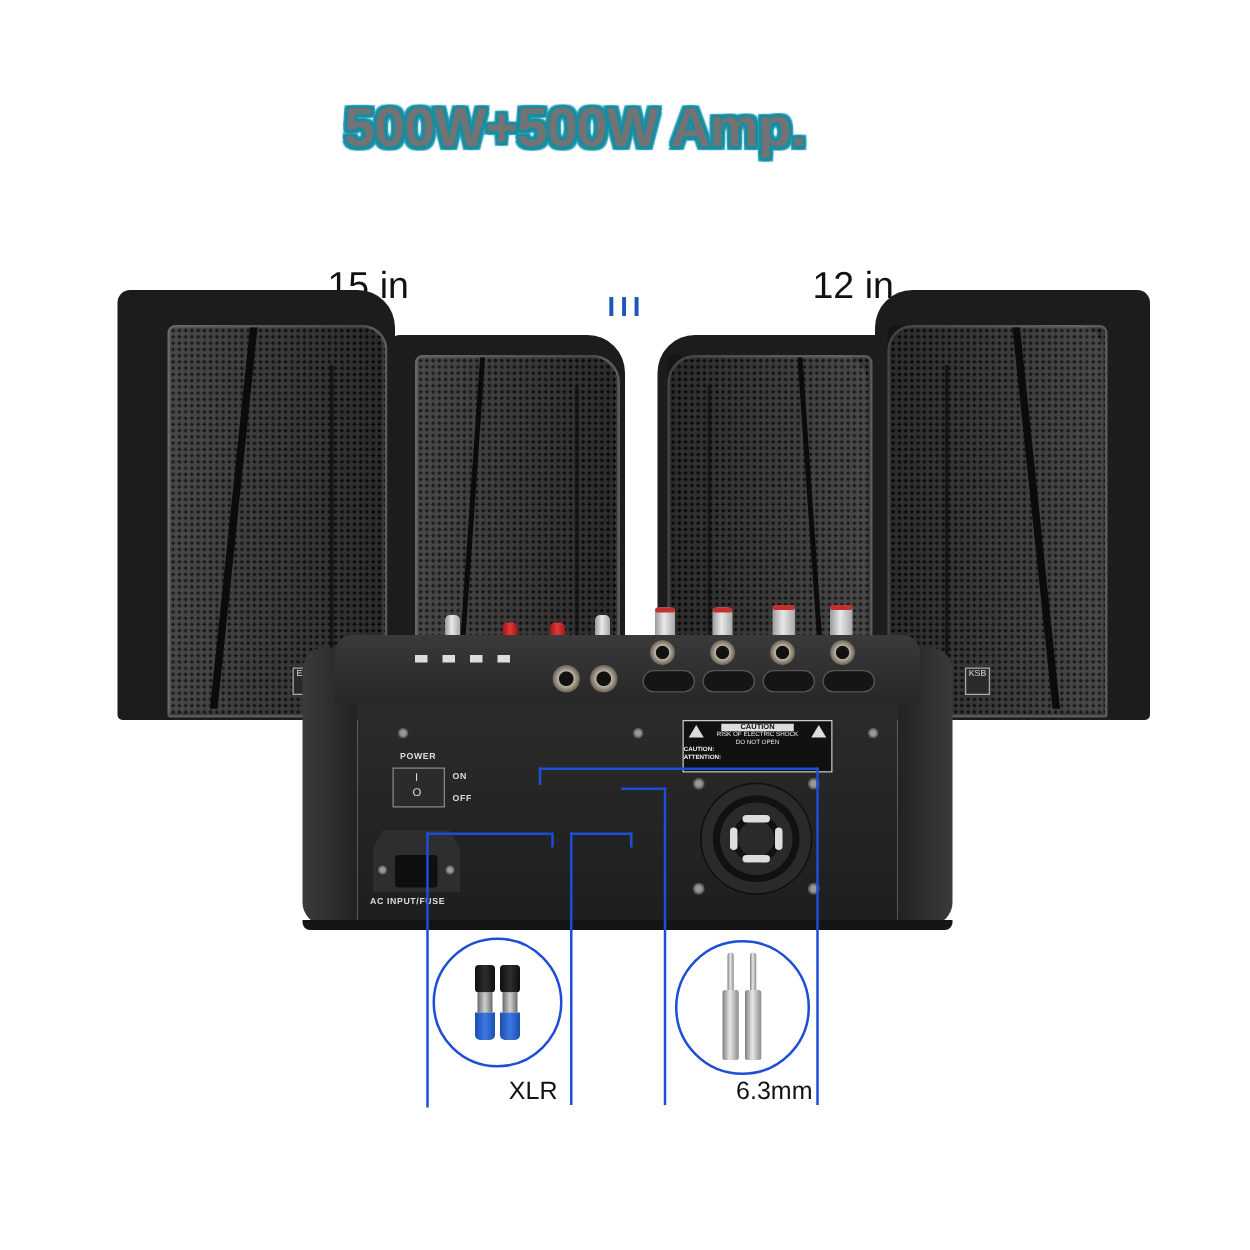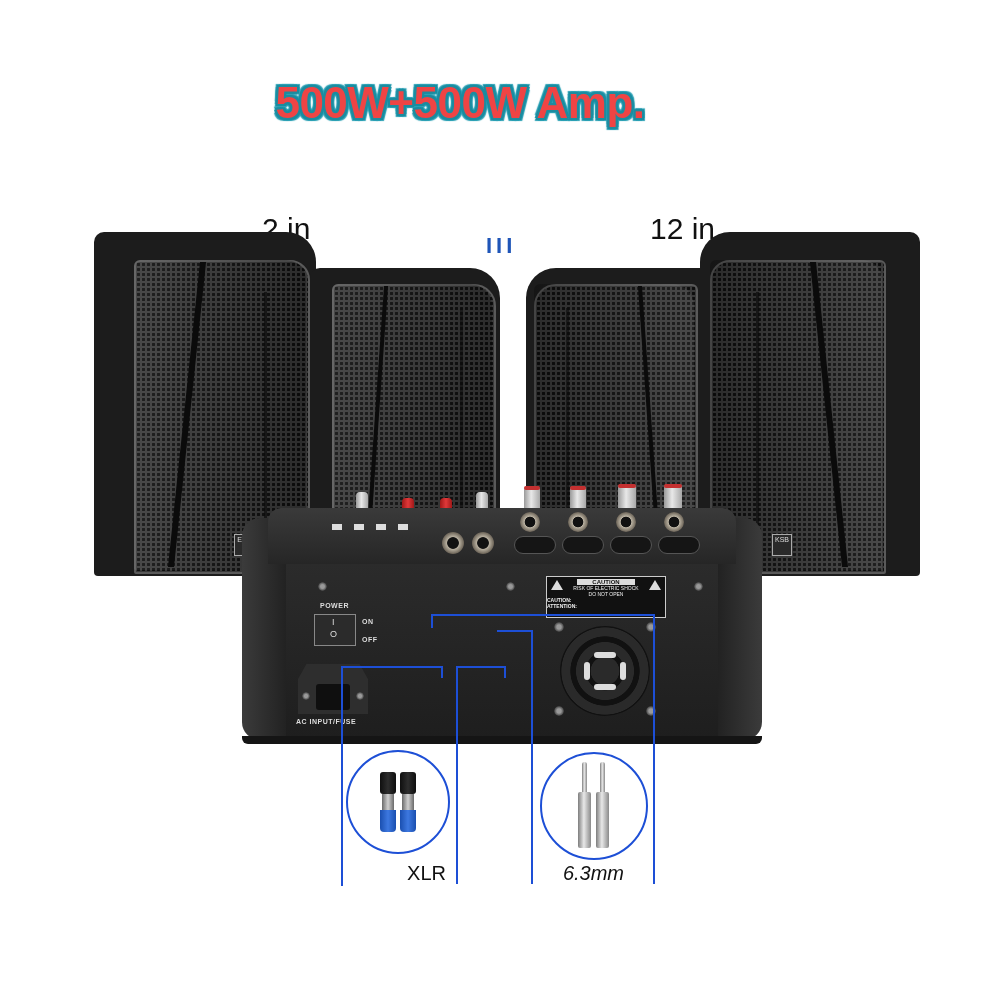--- a/index.html
+++ b/index.html
@@ -1,18 +1,18 @@
 <!DOCTYPE html>
 <html><head>
 <meta charset="utf-8">
 <style>
   html,body{margin:0;padding:0;background:#ffffff;}
   body{width:1000px;height:1000px;position:relative;overflow:hidden;font-family:"Liberation Sans",sans-serif;}
   .abs{position:absolute;}
-  .title{left:0;top:78px;width:920px;text-align:center;font-size:44px;font-weight:bold;color:#ef4444;letter-spacing:-0.5px;
+  .title{left:0;top:78px;width:920px;text-align:center;font-size:44px;font-weight:bold;color:#737373;letter-spacing:-0.5px;
     -webkit-text-stroke:0px;text-shadow:
       2px 0 0 #1b8ca0,-2px 0 0 #1b8ca0,0 2px 0 #1b8ca0,0 -2px 0 #1b8ca0,
       2px 2px 0 #1b8ca0,-2px -2px 0 #1b8ca0,2px -2px 0 #1b8ca0,-2px 2px 0 #1b8ca0,
       3px 0 0 #2aa0b4,-3px 0 0 #2aa0b4,0 3px 0 #2aa0b4,0 -3px 0 #2aa0b4,
       3px 3px 1px #2aa0b4,-3px -3px 1px #2aa0b4,3px -3px 1px #2aa0b4,-3px 3px 1px #2aa0b4;}
   .size-label{font-size:30px;color:#111;top:212px;}
   .sep{left:486px;top:233px;font-size:22px;color:#1f55b8;letter-spacing:4px;font-weight:bold;}
 
   
   .spk{background:#1c1c1c;border-radius:6px;}
@@ -57,21 +57,21 @@
   .spk-plug-body{background:linear-gradient(90deg,#0f0f0f,#2d2d2d 50%,#0f0f0f);border-radius:3px;}
   .spk-plug-blue{background:linear-gradient(90deg,#1a4fb0,#3d78e0 50%,#1a4fb0);border-radius:0 0 4px 4px;}
   .spk-plug-mid{background:linear-gradient(90deg,#6a6a6a,#cfcfcf 50%,#6a6a6a);}
   .jack-plug{background:linear-gradient(90deg,#7d7d7d,#e8e8e8 45%,#8a8a8a);border-radius:2px;}
 </style>
 </head>
 <body>
 
 <div class="abs title">500W+500W Amp.</div>
 
-<div class="abs size-label" style="left:262px;">2 in</div>
+<div class="abs size-label" style="left:262px;">15 in</div>
 <div class="abs sep">III</div>
 <div class="abs size-label" style="left:650px;">12 in</div>
 
 <div class="abs" style="left:94px;top:232px;width:222px;height:344px;">
   <div class="abs spk" style="left:0;top:0;width:222px;height:344px;border-radius:10px 30px 4px 4px;"></div>
   <div class="abs grille" style="left:40px;top:28px;width:172px;height:310px;border-radius:6px 20px 2px 2px;"></div>
   <div class="abs spk-shade" style="left:40px;top:28px;width:172px;height:310px;border-radius:6px 20px 2px 2px;"></div>
   <div class="abs seam" style="left:90px;top:30px;height:305px;transform:skewX(-6deg);"></div>
   <div class="abs seam" style="left:170px;top:60px;height:275px;width:3px;opacity:0.7;"></div>
   <div class="abs badge" style="left:140px;top:302px;width:18px;height:20px;">EZP</div>
@@ -213,13 +213,13 @@
 <div class="abs conn-label" style="left:346px;top:862px;width:100px;">XLR</div>
 
 <div class="abs circle" style="left:540px;top:752px;width:104px;height:104px;">
   <div class="abs" style="left:36px;top:8px;width:34px;height:90px;">
     <div class="abs jack-plug" style="left:4px;top:0;width:5px;height:30px;border-radius:3px 3px 0 0;"></div>
     <div class="abs jack-plug" style="left:0;top:30px;width:13px;height:56px;"></div>
     <div class="abs jack-plug" style="left:22px;top:0;width:5px;height:30px;border-radius:3px 3px 0 0;"></div>
     <div class="abs jack-plug" style="left:18px;top:30px;width:13px;height:56px;"></div>
   </div>
 </div>
-<div class="abs conn-label" style="left:520px;top:862px;width:104px;font-style:italic;">6.3mm</div>
+<div class="abs conn-label" style="left:546px;top:862px;width:104px;">6.3mm</div>
 
 </body></html>

